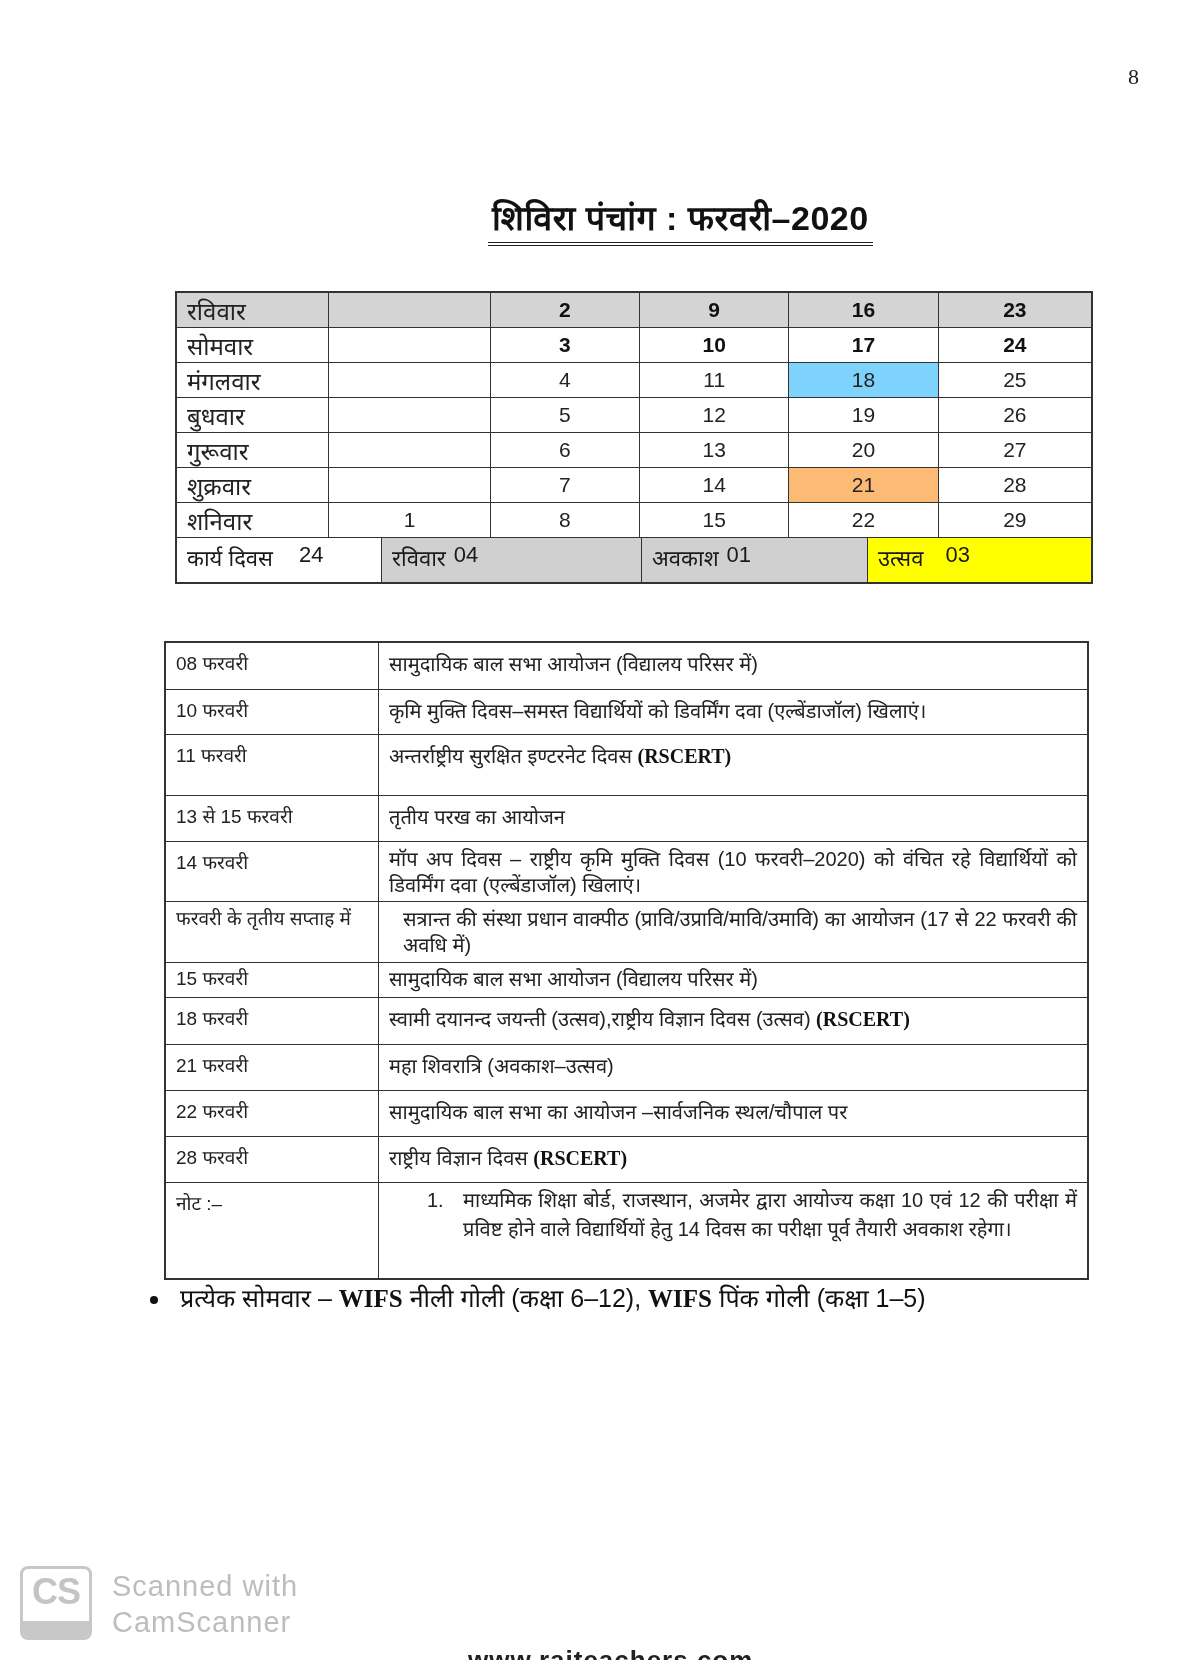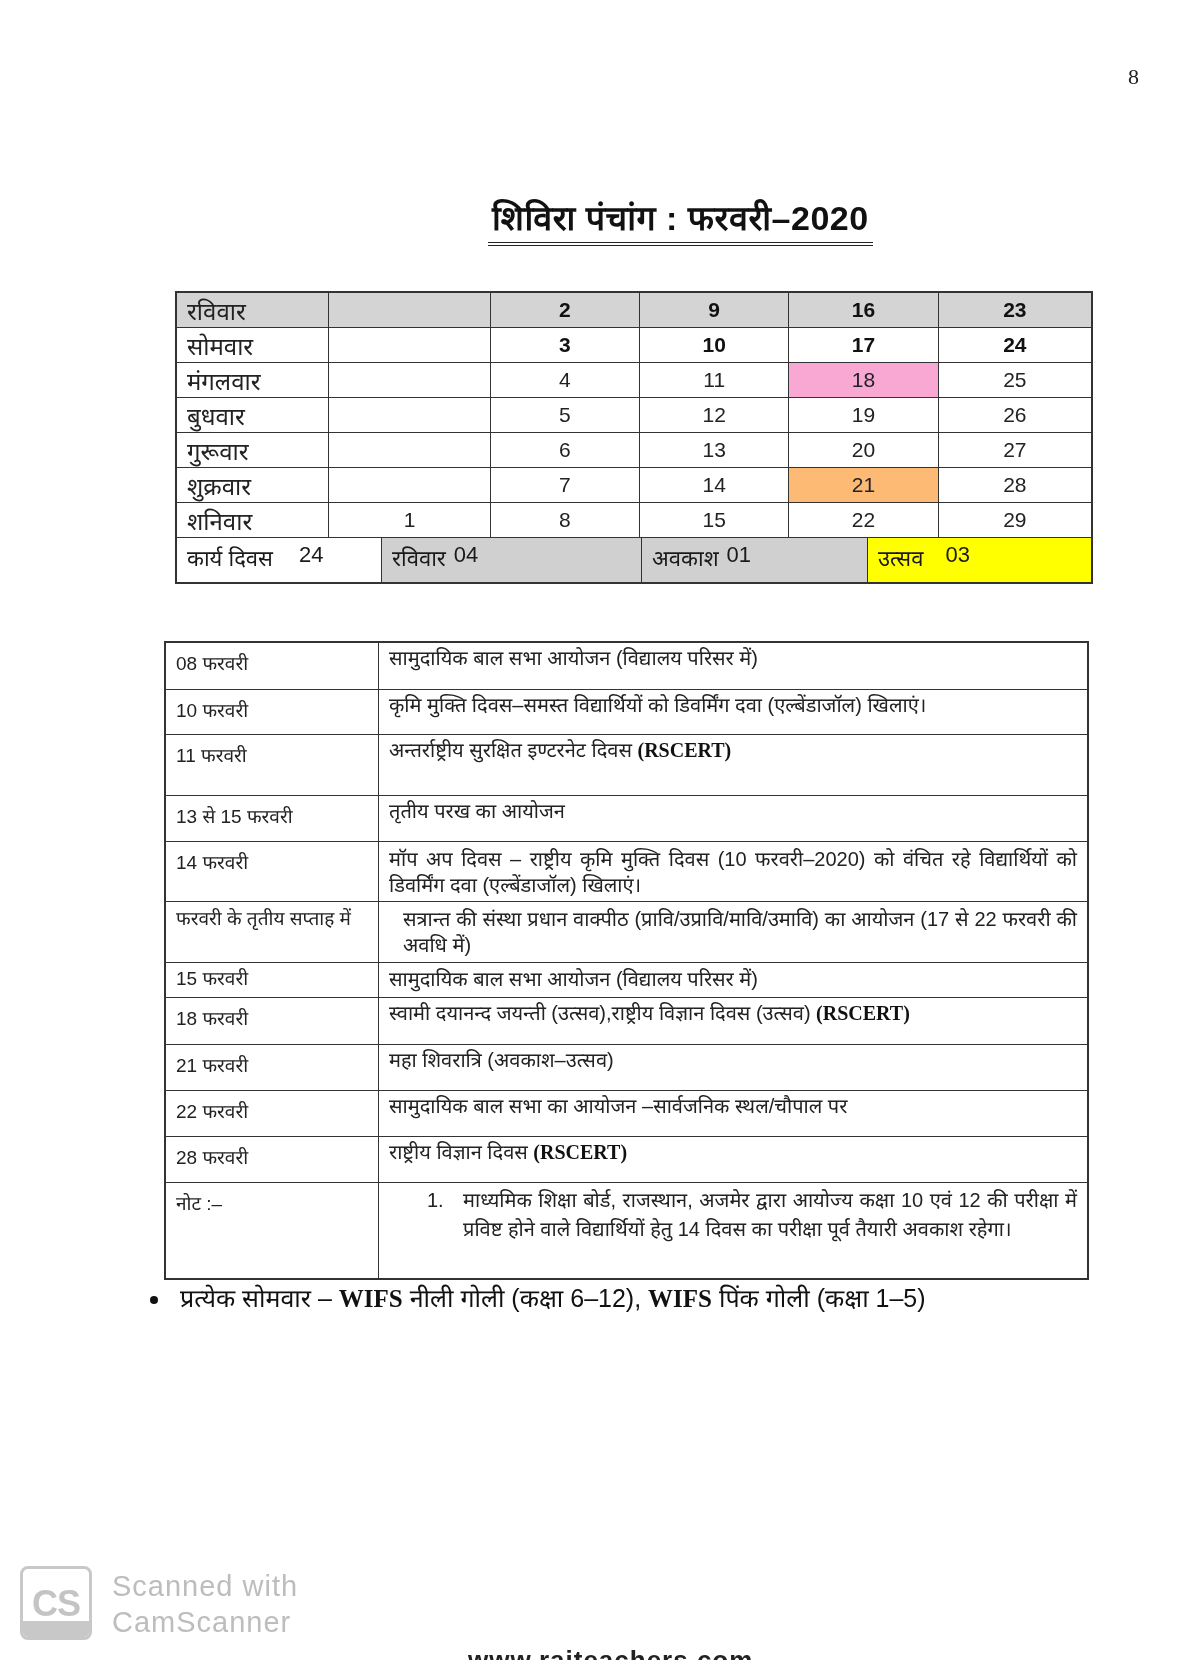--- a/index.html
+++ b/index.html
@@ -13,47 +13,47 @@
 
   
   .cal { position: absolute; left: 175px; top: 291px; width: 918px; border: 2px solid #333; }
   .cal-row { display: flex; height: 35px; border-bottom: 1.5px solid #333; }
   .cal-row.head { background: #d4d4d4; }
   .cal-cell { border-right: 1.5px solid #333; display: flex; align-items: center; justify-content: center; font-size: 21px; color: #222; }
   .cal-cell:last-child { border-right: none; }
   .cal-cell.day { justify-content: flex-start; padding-left: 10px; font-size: 24px; }
   .cal-cell.bold { font-weight: bold; color: #111; }
   .w0 { width: 153px; } .w1 { width: 162px; } .w2 { width: 150px; } .w3 { width: 150px; } .w4 { width: 150px; } .w5 { width: 153px; }
-  .hl-yellow { background: #f9a8d4; }
+  .hl-yellow { background: #7dd3fc; }
   .hl-blue { background: #fdba74; }
   .cal-summary { display: flex; height: 44px; border-radius: 21px; }
   .sum-cell { display: flex; align-items: flex-start; padding-top: 4px; font-size: 22px; border-right: 1.5px solid #333; }
   .sum-cell:last-child { border-right: none; }
   .sum-cell.gray { background: #d0d0d0; }
   .sum-cell.yellow { background: #ffff00; }
   .sum-cell .lbl { padding-left: 10px; }
   .sum-cell .val { margin-left: 14px; }
 
   
   .ev { position: absolute; left: 164px; top: 641px; width: 925px; border: 2px solid #333; }
   .ev-row { display: flex; border-bottom: 1.5px solid #333; }
   .ev-row:last-child { border-bottom: none; }
   .ev-date { width: 213px; border-right: 1.5px solid #333; padding: 6px 10px; font-size: 19px; line-height: 30px; color: #222; }
-  .ev-desc { flex: 1; padding: 0 10px; font-size: 20px; line-height: 30px; color: #222; text-align: justify; }
+  .ev-desc { flex: 1; padding: 6px 10px; font-size: 20px; line-height: 30px; color: #222; text-align: justify; }
   .ev-desc b { font-family: "Liberation Serif", "DejaVu Serif", serif; font-weight: bold; color: #111; }
   .note-list { padding-left: 40px; }
   .note-num { display: inline-block; width: 36px; margin-left: -36px; }
 
   .bullet-line { position: absolute; left: 150px; top: 1280px; font-size: 25px; color: #111; white-space: nowrap; }
   .bullet-line .dot { display: inline-block; width: 8px; height: 8px; border-radius: 50%; background: #111; margin-right: 22px; vertical-align: middle; }
   .bullet-line b { font-family: "Liberation Serif", "DejaVu Serif", serif; }
 
   
   .cs-logo { position: absolute; left: 20px; top: 1566px; width: 72px; height: 74px; border: 3px solid #c8c8c8; border-radius: 8px; overflow: hidden; }
-  .cs-logo .txt { position: absolute; left: 0; top: 14px; width: 100%; text-align: center; font-size: 36px; font-weight: bold; color: #c4c4c4; letter-spacing: -1px; }
+  .cs-logo .txt { position: absolute; left: 0; top: 2px; width: 100%; text-align: center; font-size: 36px; font-weight: bold; color: #c4c4c4; letter-spacing: -1px; }
   .cs-logo .bar { position: absolute; left: 0; bottom: 0; width: 100%; height: 16px; background: #c8c8c8; }
   .cs-text { position: absolute; left: 112px; top: 1568px; font-size: 29px; line-height: 36px; color: #bdbdbd; letter-spacing: 1px; }
 
   .footer-url { position: absolute; left: 468px; top: 1645px; font-size: 26px; font-weight: bold; color: #222; letter-spacing: 1px; }
 </style>
 </head>
 <body>
 
 <div class="page-number">8</div>
 

